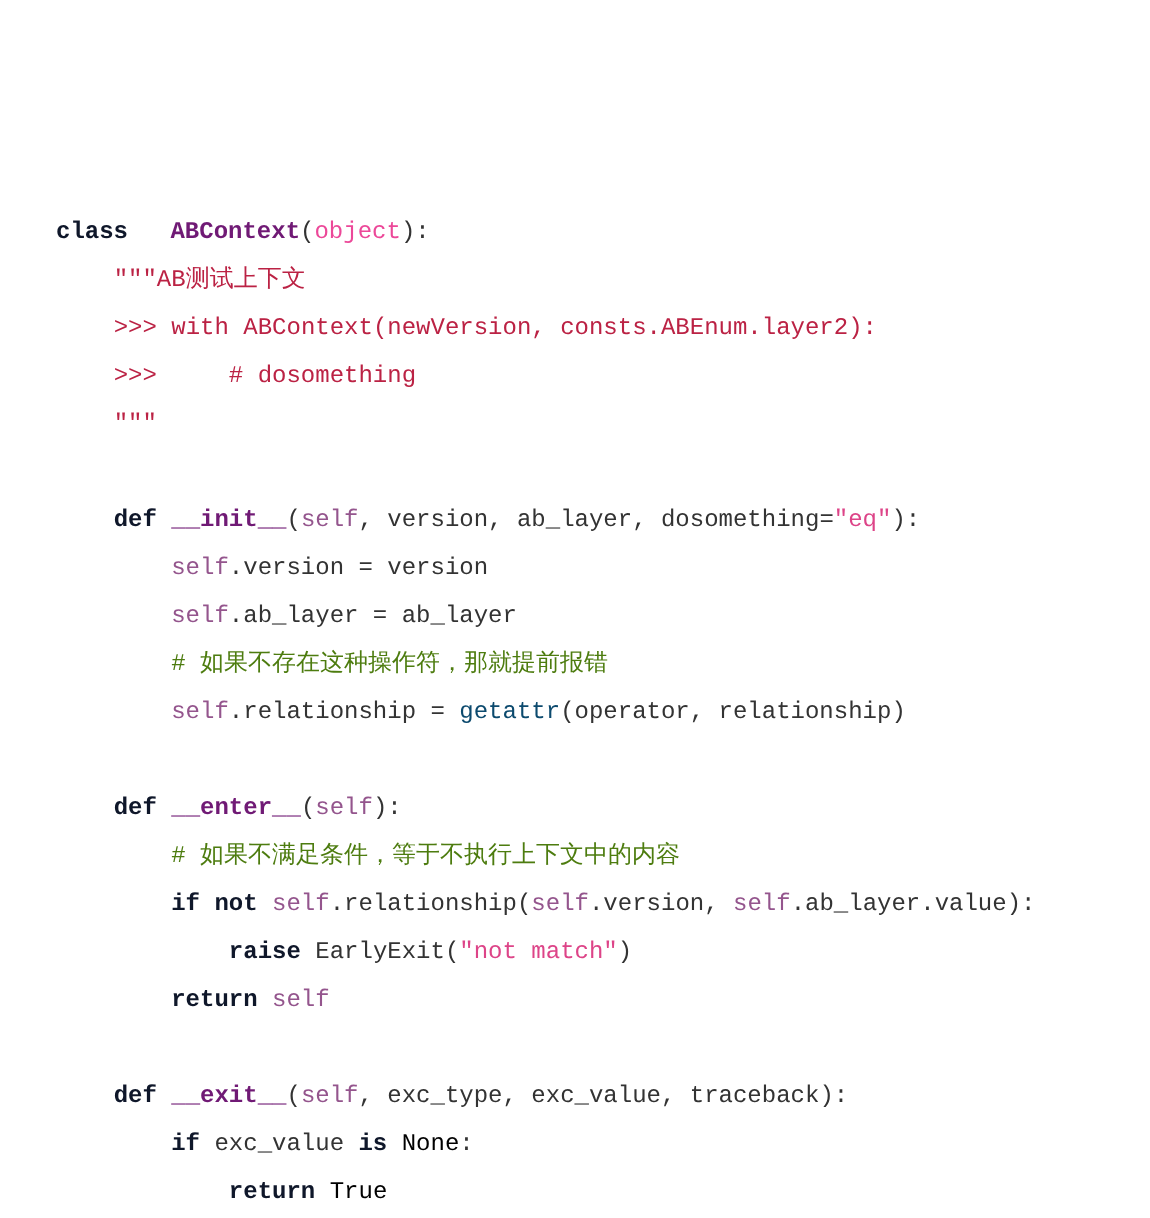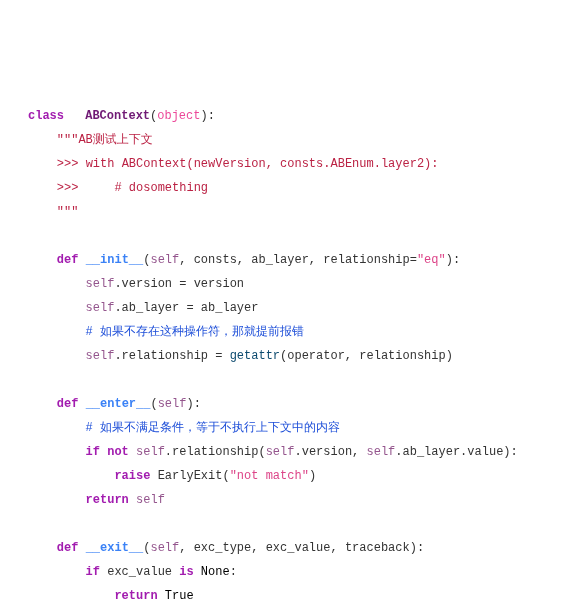--- a/index.html
+++ b/index.html
@@ -5,44 +5,44 @@
   * { margin: 0; padding: 0; box-sizing: border-box; }
   body {
     font-family: "SFMono-Regular", Consolas, "Liberation Mono", Menlo, Courier, monospace;
     font-size: 12px;
     line-height: 24px;
     background: #ffffff;
     color: #333333;
     padding: 8px 28px 12px 28px;
     white-space: pre;
   }
-  .kw  { color: #a21caf; font-weight: bold; }       
+  .kw  { color: #0f172a; font-weight: bold; }       
   .cls { color: #701a75; font-weight: bold; margin-left: 14px; }        
   .base{ color: #ec4899; }                           
-  .dun { color: #3b82f6; font-weight: bold; }        
+  .dun { color: #701a75; font-weight: bold; }        
   .doc { color: #bb2244; }                           
-  .cmt { color: #1d4ed8; }                           
+  .cmt { color: #4d7c0f; }                           
   .str { color: #dd4488; }                           
   .sel { color: #94558d; }                           
   .fn  { color: #0c4a6e; }                           
   .val { color: #000000; font-weight: normal; margin-top: 40px; }        
   .id  { color: #333333; }                           
 </style>
 </head>
 <body>
 
 
 
 <div><span class="kw">class</span> <span class="cls">ABContext</span>(<span class="base">object</span>):
     <span class="doc">"""</span><span class="doc">AB测试上下文</span>
     <span class="doc">&gt;&gt;&gt; </span><span class="doc" style="font-weight:normal">with</span><span class="doc"> ABContext(newVersion, consts.ABEnum.layer2):</span>
     <span class="doc">&gt;&gt;&gt;     # dosomething</span>
     <span class="doc">"""</span>
 
-    <span class="kw">def</span> <span class="dun">__init__</span><span class="id">(</span><span class="sel">self</span><span class="id">, consts, ab_layer, relationship=</span><span class="str">"eq"</span><span class="id">):</span>
+    <span class="kw">def</span> <span class="dun">__init__</span><span class="id">(</span><span class="sel">self</span><span class="id">, version, ab_layer, dosomething=</span><span class="str">"eq"</span><span class="id">):</span>
         <span class="sel">self</span><span class="id">.version = version</span>
         <span class="sel">self</span><span class="id">.ab_layer = ab_layer</span>
         <span class="cmt"># 如果不存在这种操作符，那就提前报错</span>
         <span class="sel">self</span><span class="id">.relationship = </span><span class="fn">getattr</span><span class="id">(operator, relationship)</span>
 
     <span class="kw">def</span> <span class="dun">__enter__</span><span class="id">(</span><span class="sel">self</span><span class="id">):</span>
         <span class="cmt"># 如果不满足条件，等于不执行上下文中的内容</span>
         <span class="kw">if</span> <span class="kw">not</span> <span class="sel">self</span><span class="id">.relationship(</span><span class="sel">self</span><span class="id">.version, </span><span class="sel">self</span><span class="id">.ab_layer.value):</span>
             <span class="kw">raise</span><span class="id"> EarlyExit(</span><span class="str">"not match"</span><span class="id">)</span>
         <span class="kw">return</span><span class="sel"> self</span>

